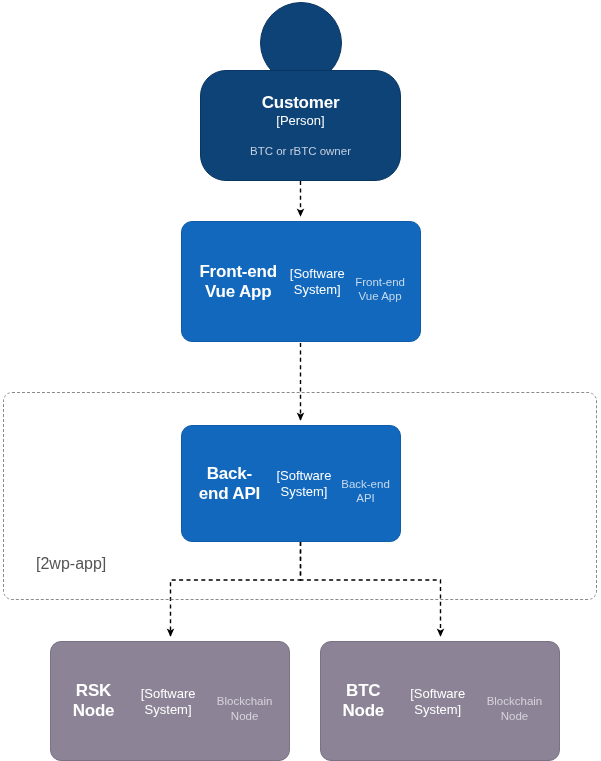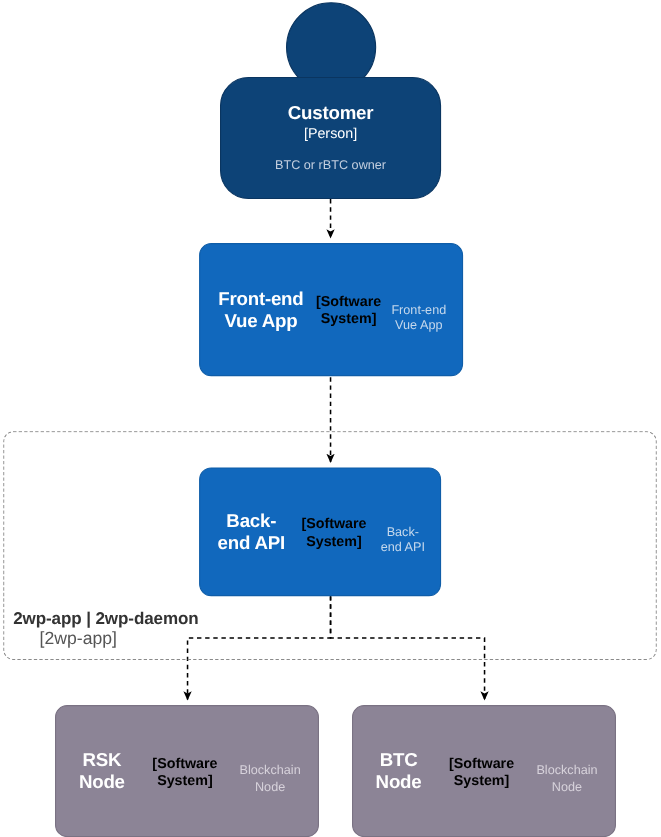--- a/index.html
+++ b/index.html
@@ -73,23 +73,23 @@
   }
   .node .n-name {
     font-size: 17px;
     font-weight: bold;
     line-height: 1.15;
     color: #ffffff;
     letter-spacing: -0.2px;
   }
   .node .n-type {
     font-size: 13px;
-    font-weight: bold;
+    font-weight: normal;
     line-height: 1.2;
-    color: #000000;
+    color: #ffffff;
     margin-top: 1px;
   }
   .node .n-desc {
     font-size: 11.5px;
     font-weight: normal;
     line-height: 1.25;
     margin-top: 15px;
     color: #cfd9e6;
   }
   .node.system .n-desc { color: #c5d8ec; }
@@ -168,21 +168,20 @@
 
   <div class="node system" style="left:181px; top:221px; width:240px; height:121px;
               background:#1168bd; border:1px solid #0f5da8;">
     <div class="n-name">Front-end Vue App</div>
     <div class="n-type">[Software System]</div>
     <div class="n-desc">Front-end Vue App</div>
   </div>
 
   <div class="boundary" style="left:3px; top:392px; width:594px; height:208px;"></div>
   <div class="boundary-label" style="left:12px; top:554px;">
-    <div class="bl-name">2wp-app | 2wp-daemon</div>
     <div class="bl-type">[2wp-app]</div>
   </div>
 
   <div class="node system" style="left:181px; top:425px; width:220px; height:117px;
               background:#1168bd; border:1px solid #0f5da8;">
     <div class="n-name">Back-end API</div>
     <div class="n-type">[Software System]</div>
     <div class="n-desc">Back-end API</div>
   </div>
 

